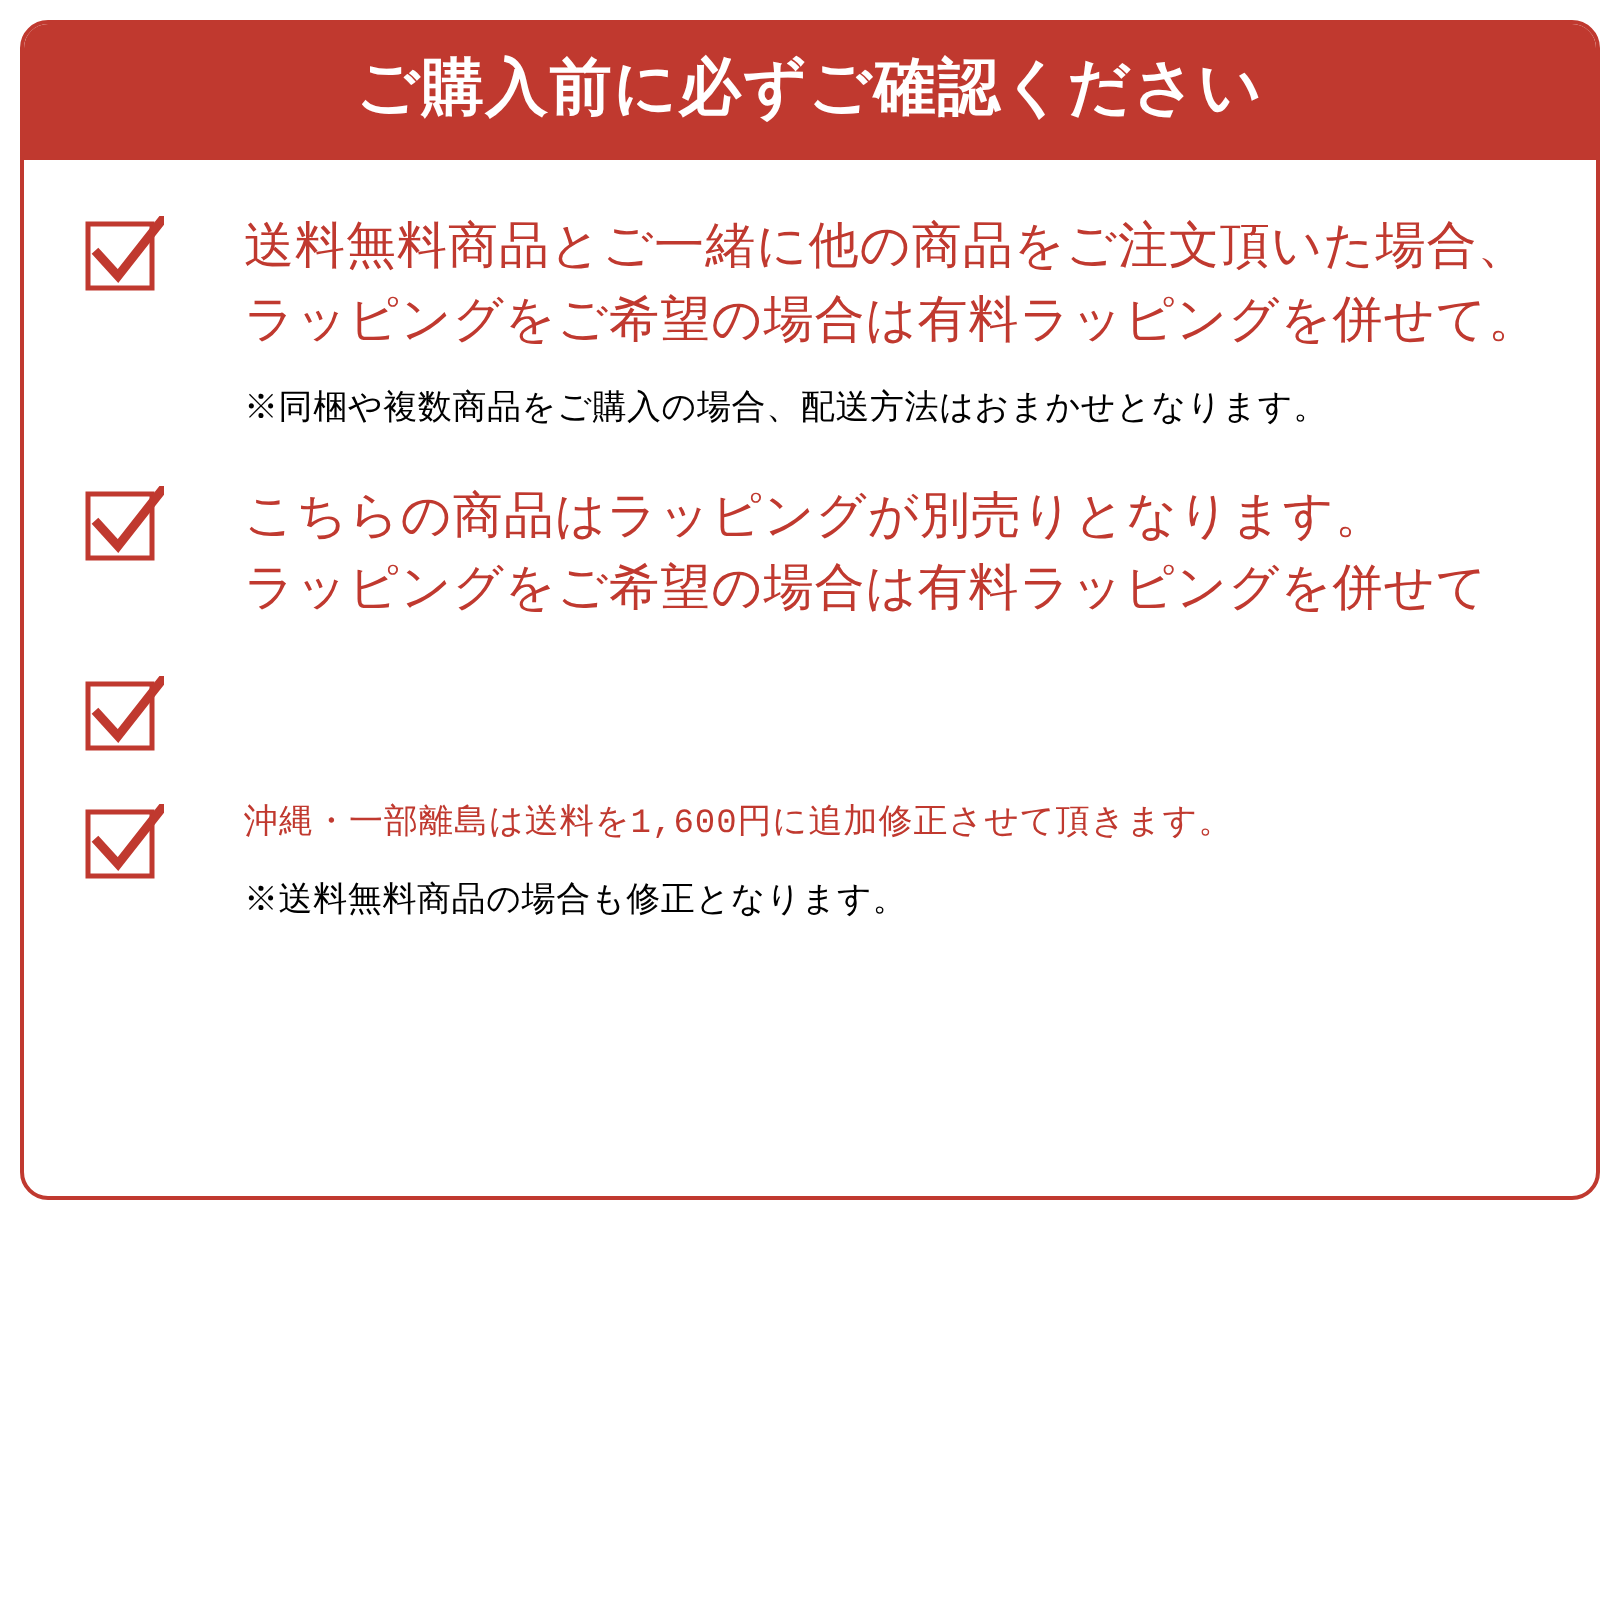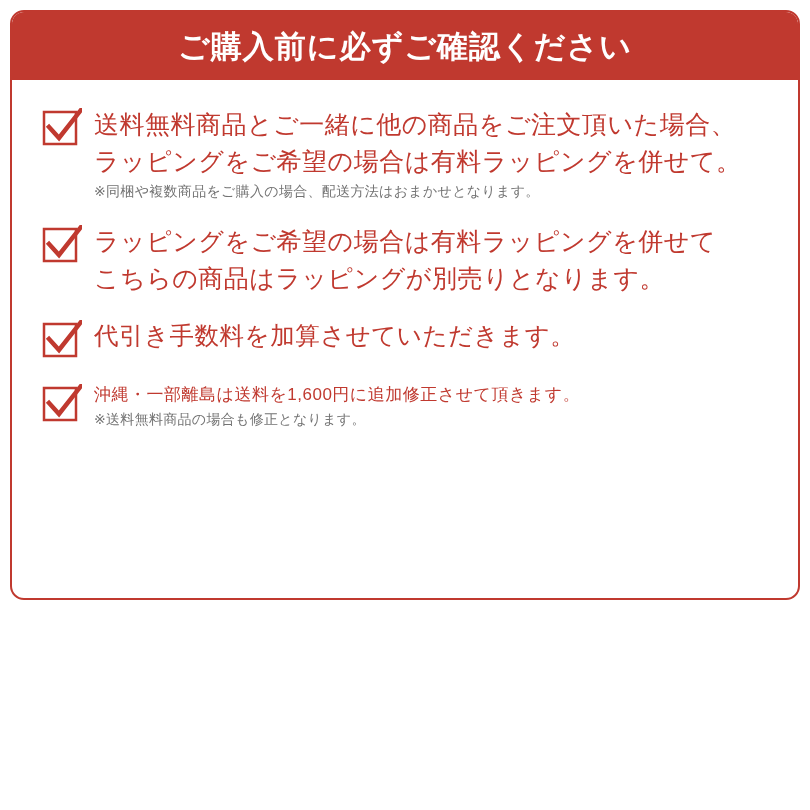--- a/index.html
+++ b/index.html
@@ -12,20 +12,21 @@
     background: #ffffff;
     font-family: "Liberation Sans", "DejaVu Sans", sans-serif;
     overflow: hidden;
   }
   .page {
     position: relative;
     width: 810px;
     height: 810px;
     box-sizing: border-box;
     padding: 10px 10px 12px 10px;
+    font-family: Liberation Mono, monospace;
   }
   .notice-card {
     position: relative;
     width: 790px;
     box-sizing: border-box;
     border: 2px solid #c0392f;
     border-radius: 14px;
     background: #ffffff;
     overflow: hidden;
     height: 590px;
@@ -45,44 +46,45 @@
     letter-spacing: 1px;
     line-height: 1;
   }
   .notice-body {
     padding: 26px 26px 0 30px;
   }
   .item {
     display: flex;
     align-items: flex-start;
     margin-bottom: 22px;
+    gap: 28px;
   }
   .check-icon {
     flex: 0 0 auto;
     width: 40px;
     height: 40px;
     margin-right: 12px;
     margin-top: 2px;
   }
   .check-icon svg {
     display: block;
   }
   .item-text {
     color: #c0392f;
     font-size: 25px;
     line-height: 1.42;
     letter-spacing: 0.5px;
     padding-top: 1px;
   }
   .item-note {
-    color: #737373;
-    font-size: 14px;
+    color: #000000;
+    font-size: 17px;
     line-height: 1.45;
     letter-spacing: 0.3px;
-    margin-top: 2px;
+    margin-top: 15px;
   }
   .item-3 .item-text { font-size: 24.5px; }
   .item-4 .item-text { font-size: 17px; }
   .spacer-bottom {
     height: 200px;
   }
 </style>
 </head>
 <body>
 
@@ -110,34 +112,33 @@
       </div>
 
       <div class="item item-2">
         <span class="check-icon">
           <svg width="40" height="40" viewBox="0 0 40 40">
             <rect x="2" y="4" width="32" height="32" fill="none" stroke="#c0392f" stroke-width="2.5"></rect>
             <path d="M7 19 L17 30 L39 2" fill="none" stroke="#c0392f" stroke-width="4.5" stroke-linecap="square"></path>
           </svg>
         </span>
         <div>
+          <div class="item-text">こちらの商品はラッピングが別売りとなります。</div>
           <div class="item-text">ラッピングをご希望の場合は有料ラッピングを併せて</div>
-          <div class="item-text">こちらの商品はラッピングが別売りとなります。</div>
         </div>
       </div>
 
       <div class="item item-3">
         <span class="check-icon">
           <svg width="40" height="40" viewBox="0 0 40 40">
             <rect x="2" y="4" width="32" height="32" fill="none" stroke="#c0392f" stroke-width="2.5"></rect>
             <path d="M7 19 L17 30 L39 2" fill="none" stroke="#c0392f" stroke-width="4.5" stroke-linecap="square"></path>
           </svg>
         </span>
         <div>
-          <div class="item-text">代引き手数料を加算させていただきます。</div>
         </div>
       </div>
 
       <div class="item item-4">
         <span class="check-icon">
           <svg width="40" height="40" viewBox="0 0 40 40">
             <rect x="2" y="4" width="32" height="32" fill="none" stroke="#c0392f" stroke-width="2.5"></rect>
             <path d="M7 19 L17 30 L39 2" fill="none" stroke="#c0392f" stroke-width="4.5" stroke-linecap="square"></path>
           </svg>
         </span>

